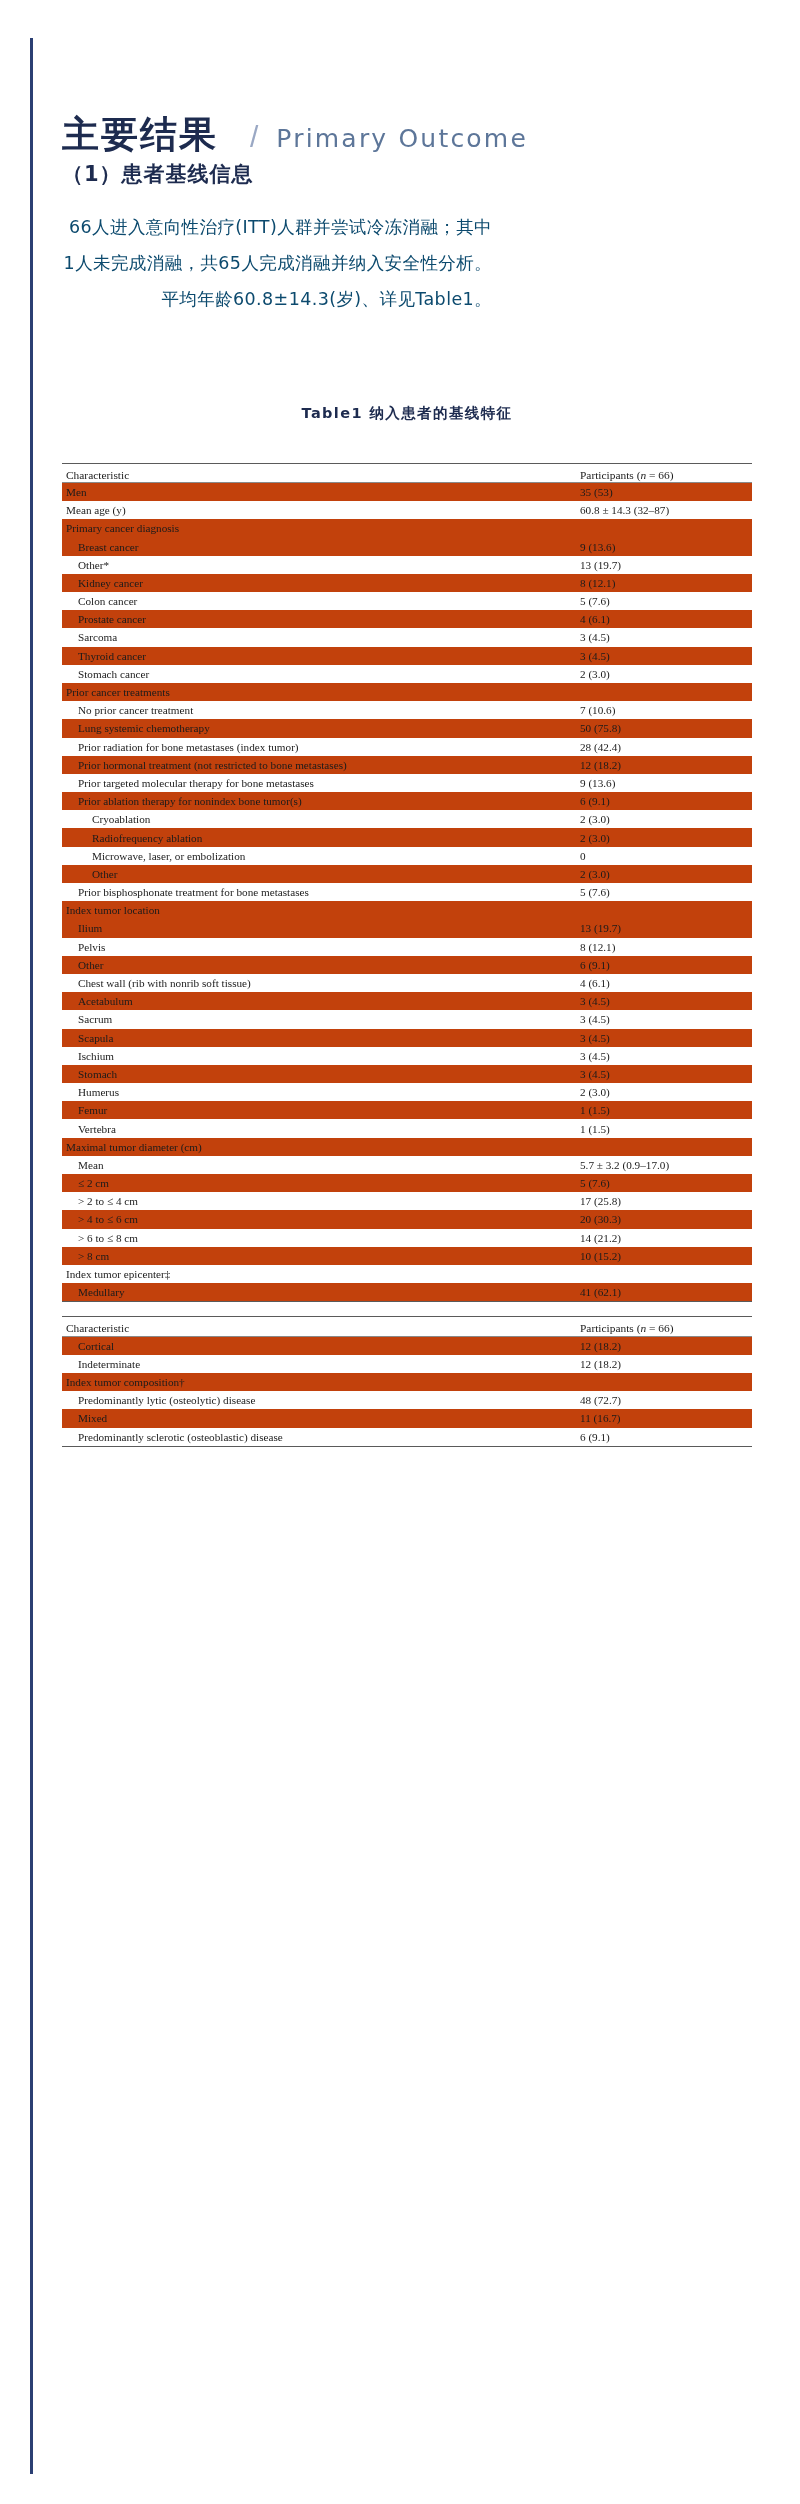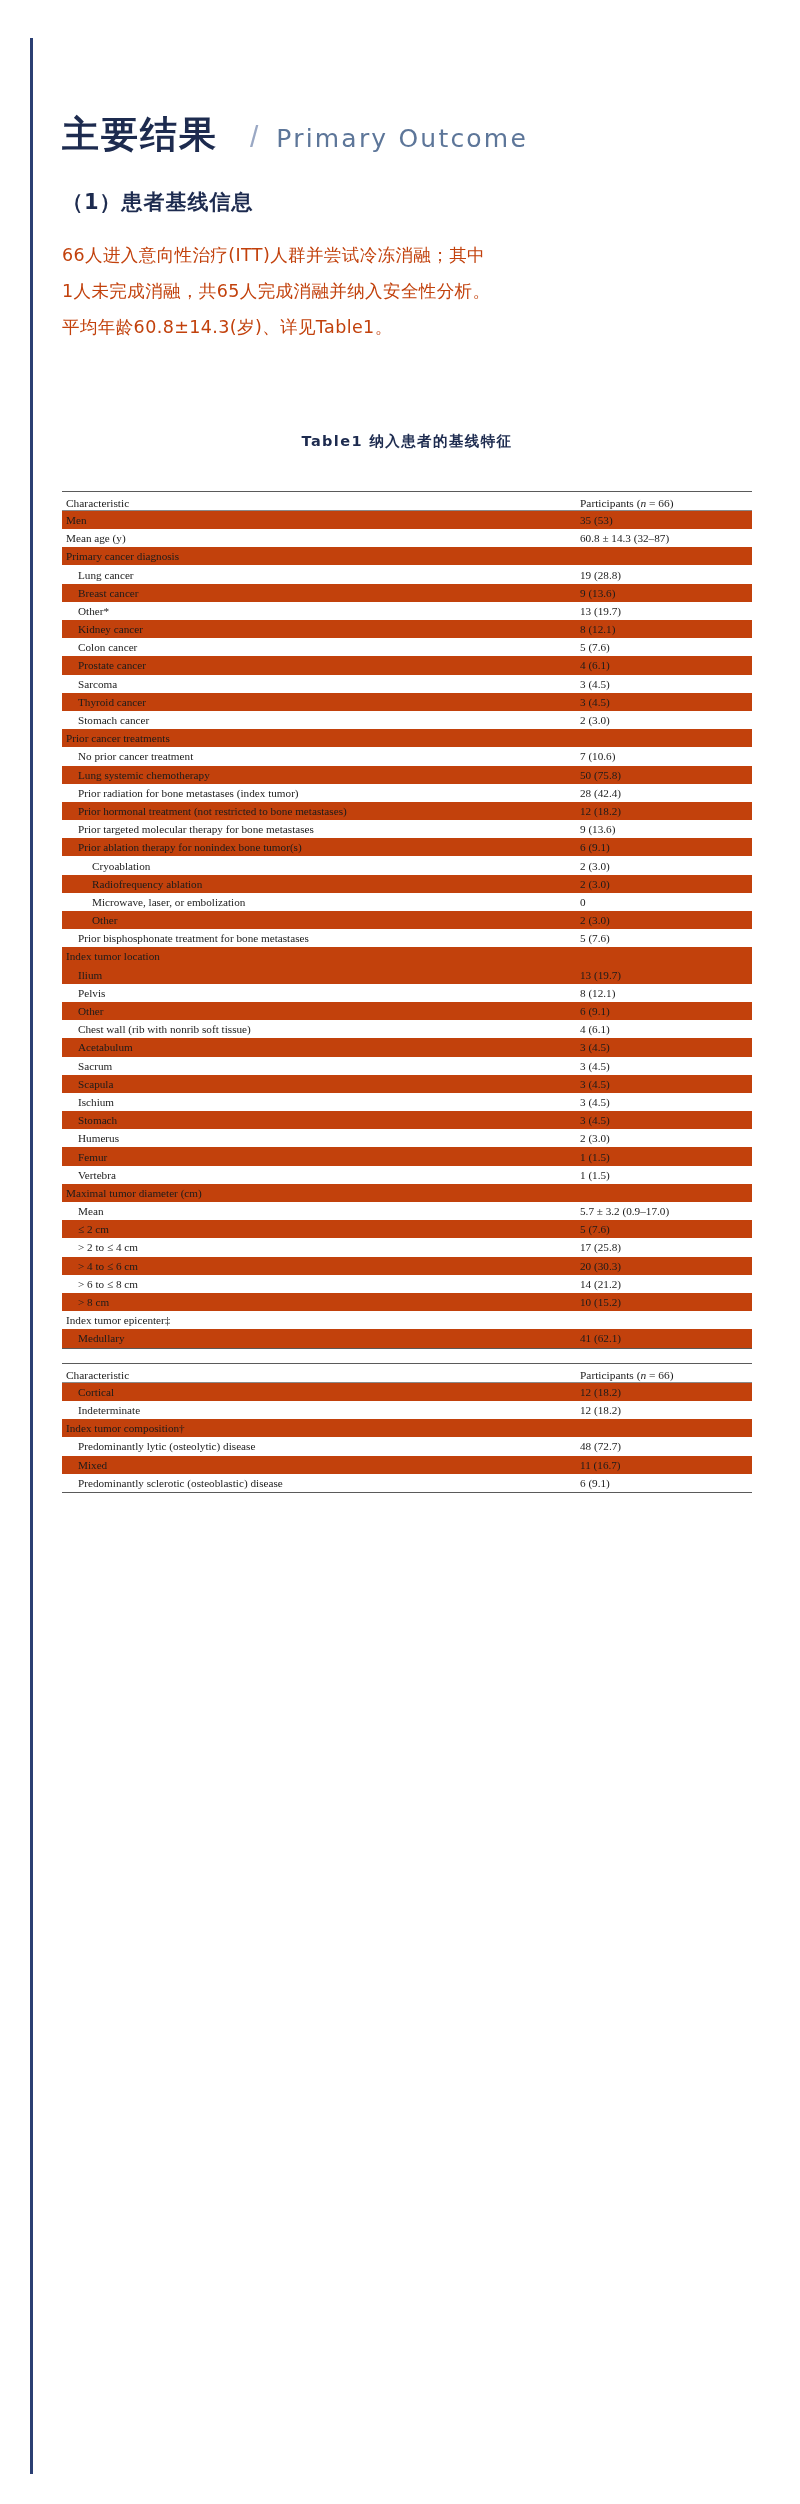--- a/index.html
+++ b/index.html
@@ -32,21 +32,21 @@
   .content {
     margin-left: 62px;
     margin-right: 48px;
   }
 
   
   .header {
     display: flex;
     align-items: baseline;
     margin-top: 70px;
-    margin-bottom: 28px;
+    margin-bottom: 0;
   }
   .header-cn {
     font-family: "DejaVu Sans", sans-serif;
     font-weight: bold;
     font-size: 37px;
     letter-spacing: 2px;
     color: #1d2b4f;
   }
   .header-slash {
     font-family: "Liberation Sans", sans-serif;
@@ -69,24 +69,25 @@
     font-weight: bold;
     font-size: 21px;
     color: #1d2b4f;
     letter-spacing: 1px;
     margin-bottom: 22px;
   }
   .body-text {
     font-family: "DejaVu Sans", sans-serif;
     font-size: 17.5px;
     line-height: 2.05;
-    color: #c2410c;
+    color: #0c4a6e;
     letter-spacing: 0.4px;
     max-width: 430px;
     word-break: break-all;
+    text-align: right;
   }
 
   
   .table-caption {
     text-align: center;
     font-family: "DejaVu Sans", sans-serif;
     font-weight: bold;
     font-size: 14.5px;
     color: #1d2b4f;
     letter-spacing: 1.4px;
@@ -159,24 +160,20 @@
               <td class="val">35 (53)</td>
             </tr>
             <tr class="">
               <td>Mean age (y)</td>
               <td class="val">60.8 ± 14.3 (32–87)</td>
             </tr>
             <tr class="shade">
               <td>Primary cancer diagnosis</td>
               <td class="val"></td>
             </tr>
-            <tr class="">
-              <td class="ind1">Lung cancer</td>
-              <td class="val">19 (28.8)</td>
-            </tr>
             <tr class="shade">
               <td class="ind1">Breast cancer</td>
               <td class="val">9 (13.6)</td>
             </tr>
             <tr class="">
               <td class="ind1">Other*</td>
               <td class="val">13 (19.7)</td>
             </tr>
             <tr class="shade">
               <td class="ind1">Kidney cancer</td>

